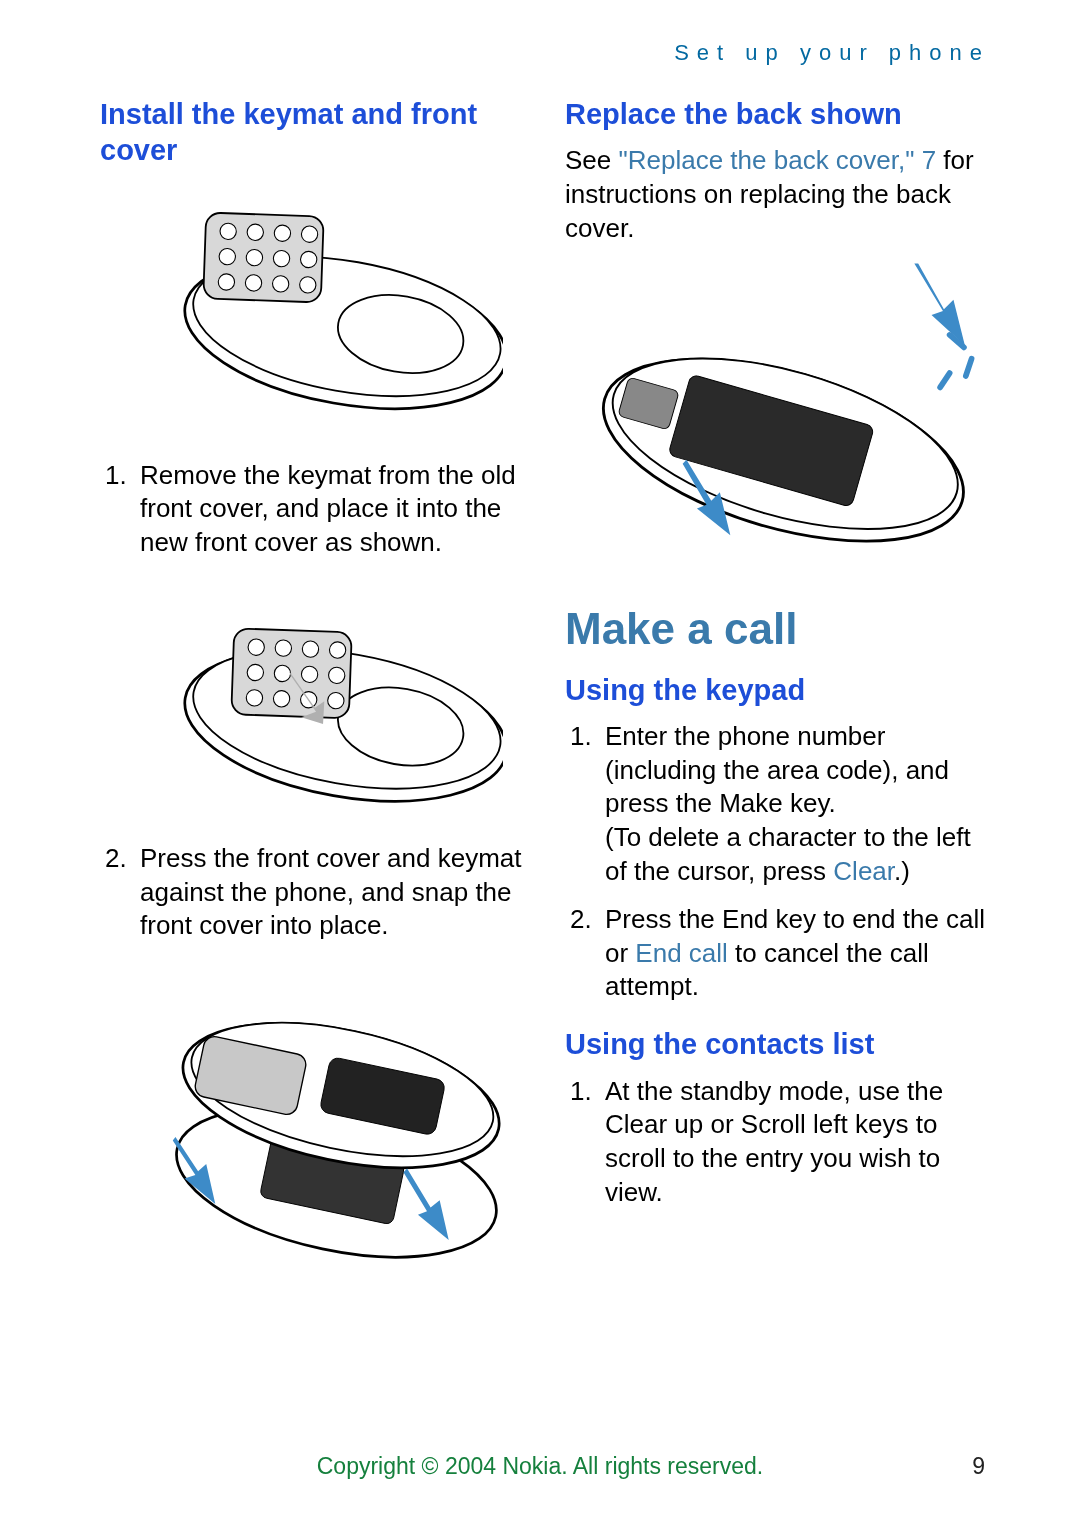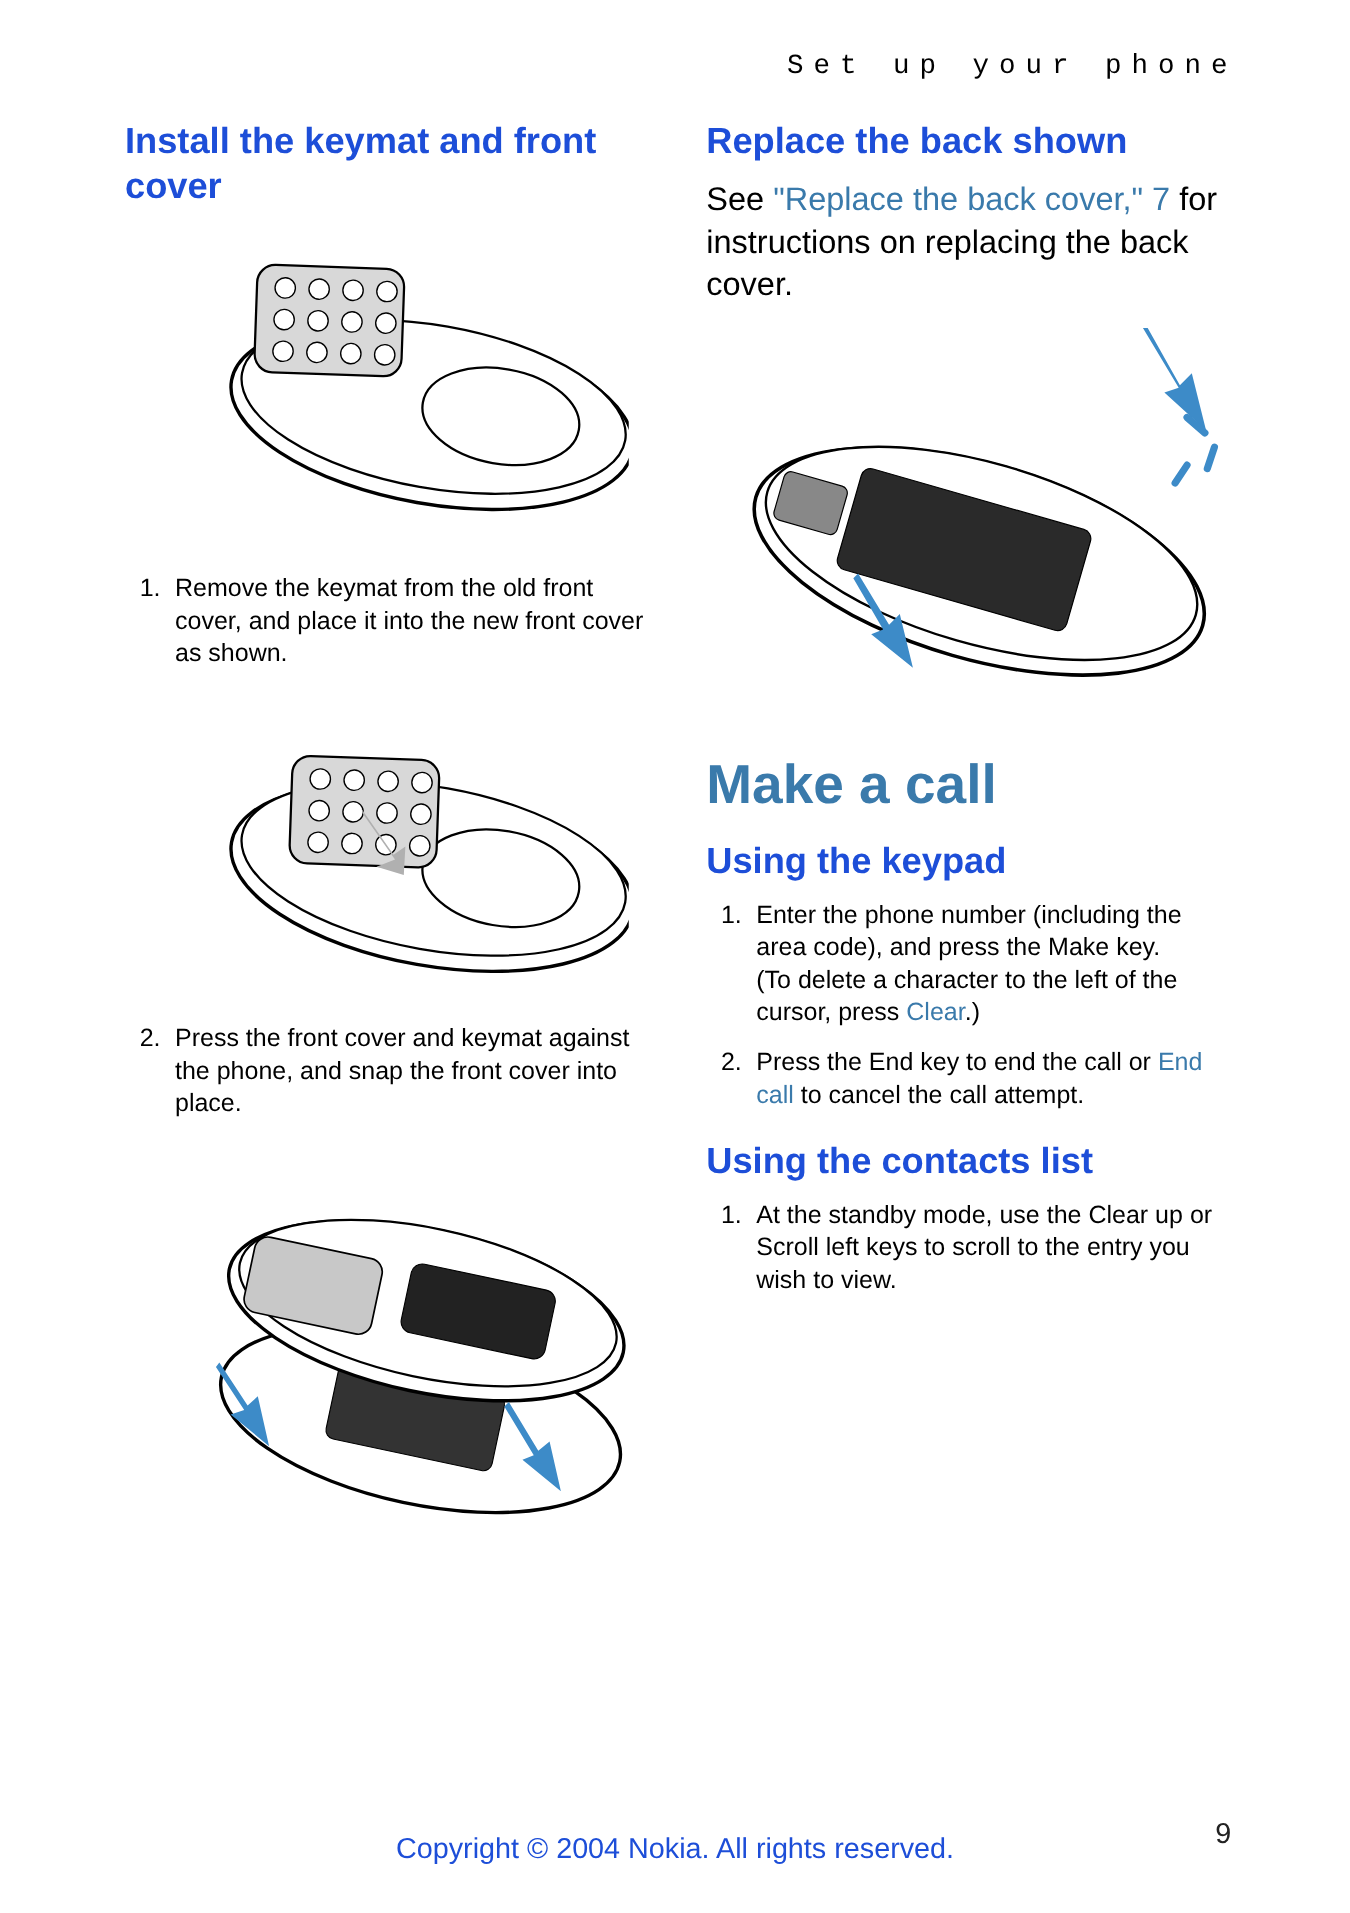--- a/index.html
+++ b/index.html
@@ -13,23 +13,23 @@
   }
   .page {
     padding: 40px 90px 60px 100px;
     height: 100%;
     position: relative;
   }
   .header {
     text-align: right;
     font-size: 22px;
     letter-spacing: 8px;
-    color: #000000;
+    color: #0369a1;
     margin-bottom: 30px;
-    font-family: Liberation Mono, monospace;
+    font-family: Liberation Sans, sans-serif;
   }
   .columns {
     display: flex;
     gap: 40px;
   }
   .col {
     flex: 1;
     min-width: 0;
   }
   .subheading {
@@ -47,45 +47,45 @@
   }
   .body-text {
     font-size: 26px;
     line-height: 1.3;
     margin-bottom: 10px;
   }
   .link { color: #3a7aab; }
   ol {
     list-style: decimal;
     padding-left: 34px;
-    font-size: 20px;
+    font-size: 26px;
     line-height: 1.3;
   }
   ol li {
     margin-bottom: 14px;
     padding-left: 6px;
   }
   ol li .pad { padding-left: 0px; display: inline; }
   .illus {
     width: 100%;
     height: 250px;
     display: flex;
     justify-content: center;
     align-items: center;
     margin: 8px 0 18px 0;
   }
   .illus svg { display: block; }
   .footer {
     position: absolute;
-    bottom: 38px;
+    bottom: 50px;
     left: 0;
     right: 0;
     text-align: center;
     font-size: 23px;
-    color: #1d4ed8;
+    color: #15803d;
   }
   .pagenum {
     position: absolute;
     bottom: 50px;
     right: 95px;
     font-size: 23px;
     color: #222;
   }
 </style>
 </head>

